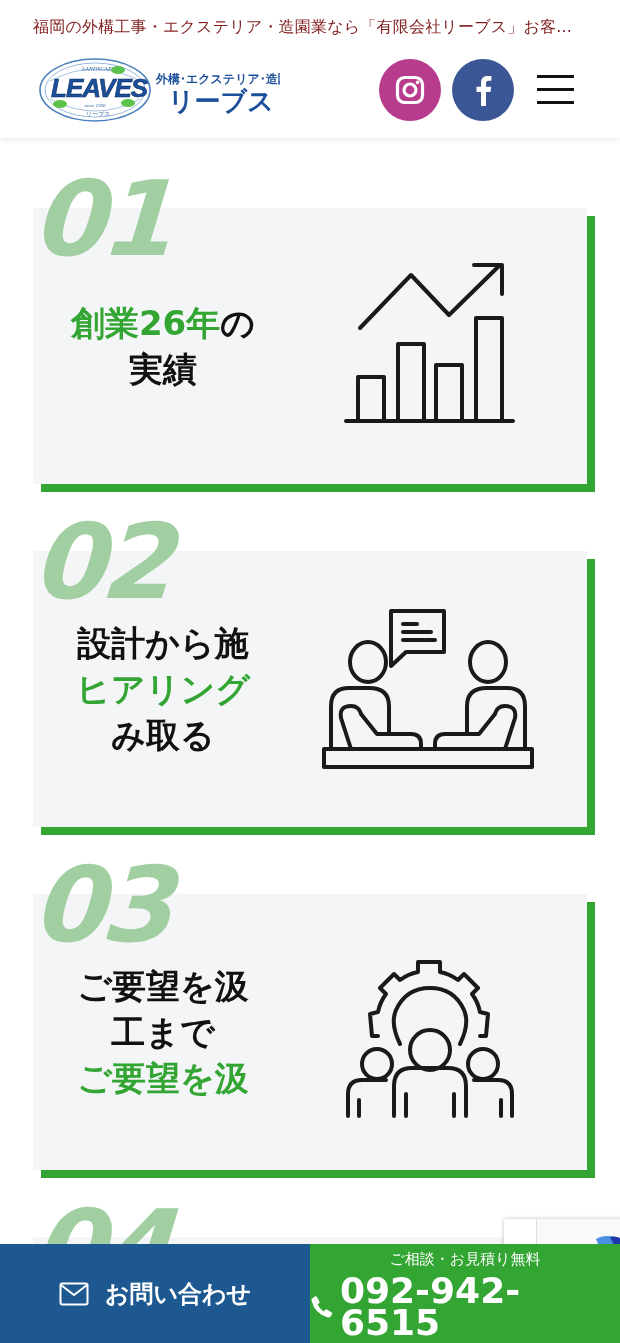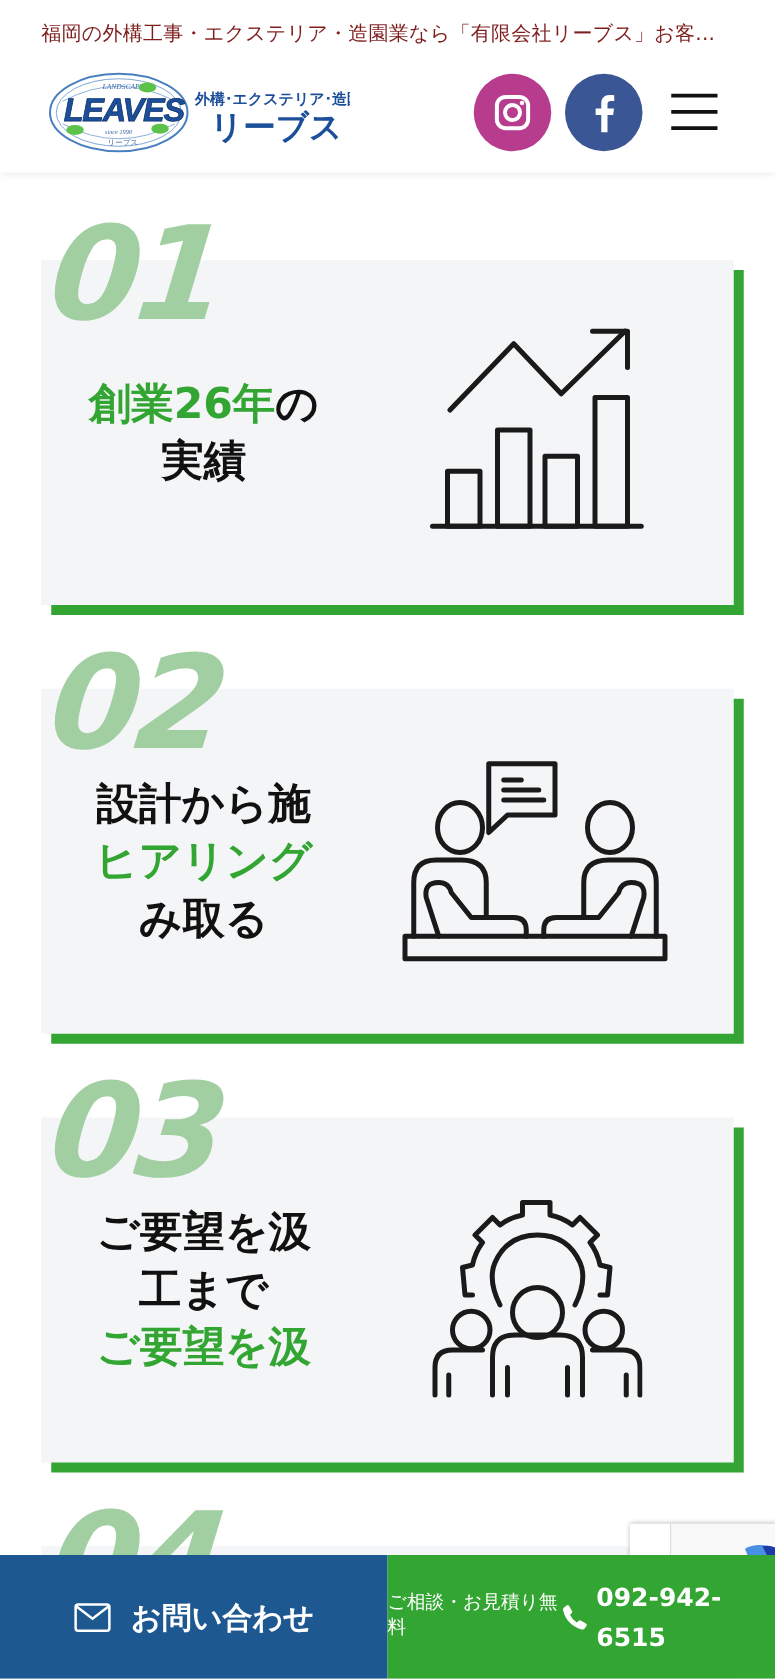--- a/index.html
+++ b/index.html
@@ -28,23 +28,23 @@
   .card-text { position: absolute; left: 0; top: 0; width: 260px; height: 100%;
                display: flex; flex-direction: column; justify-content: center; align-items: center; z-index: 3; }
   .card-text .line { font-size: 34px; font-weight: bold; line-height: 46px; text-align: center; white-space: nowrap; }
   .card-icon { position: absolute; left: 265px; top: 0; width: 260px; height: 276px; display: flex;
                align-items: center; justify-content: center; }
 
   .footer { position: absolute; left: 0; top: 1244px; width: 620px; height: 99px; display: flex; z-index: 10; }
   .foot-btn { width: 310px; height: 99px; display: flex; align-items: center; justify-content: center; color: #fff; }
   .foot-contact { gap: 16px; }
   .foot-contact .label { font-size: 24px; font-weight: bold; }
-  .foot-tel { flex-direction: row; }
+  .foot-tel { flex-direction: column; }
   .foot-tel .sub { font-size: 15px; line-height: 20px; margin-bottom: 6px; }
-  .foot-tel .tel { display: flex; align-items: center; gap: 6px; font-size: 20px; font-weight: bold; line-height: 32px; }
+  .foot-tel .tel { display: flex; align-items: center; gap: 6px; font-size: 36px; font-weight: bold; line-height: 32px; }
 
   .recaptcha { position: absolute; left: 504px; top: 1219px; width: 120px; height: 30px; background: #f9f9f9;
                box-shadow: 0 0 4px rgba(0,0,0,0.25); z-index: 6; border-radius: 2px; overflow: hidden; }
   .recaptcha .stub { position: absolute; left: 0; top: 0; width: 33px; height: 30px; background: #fff;
                      border-right: 1px solid #ddd; }
 </style>
 </head>
 <body>
 
 <div class="header">

